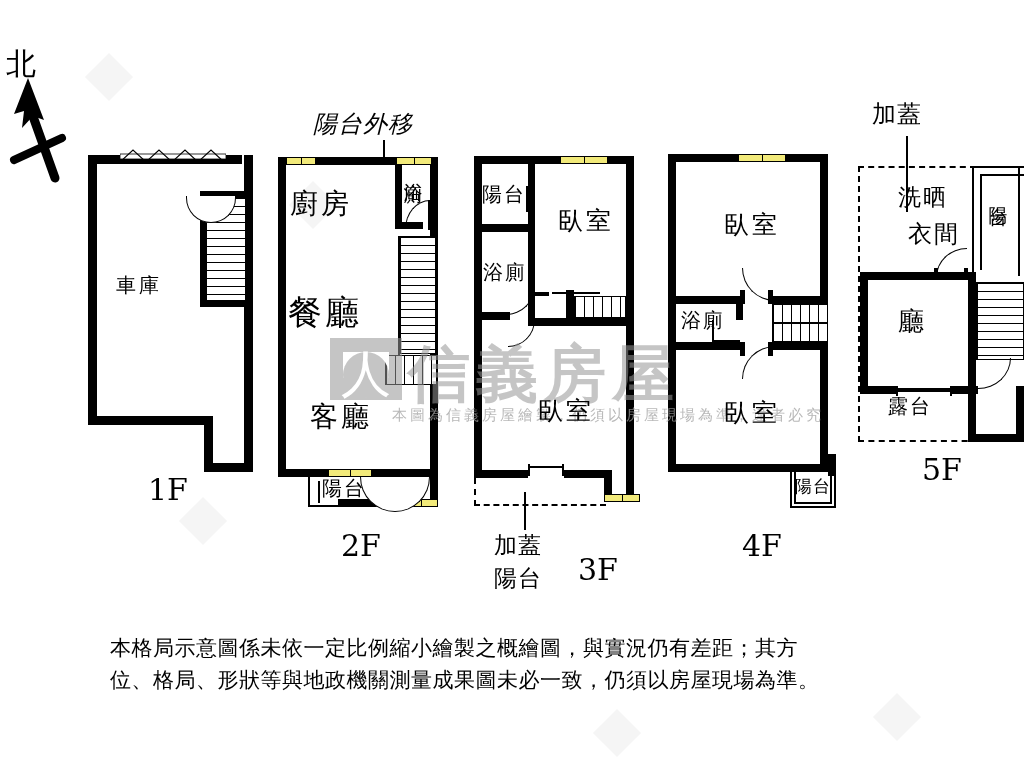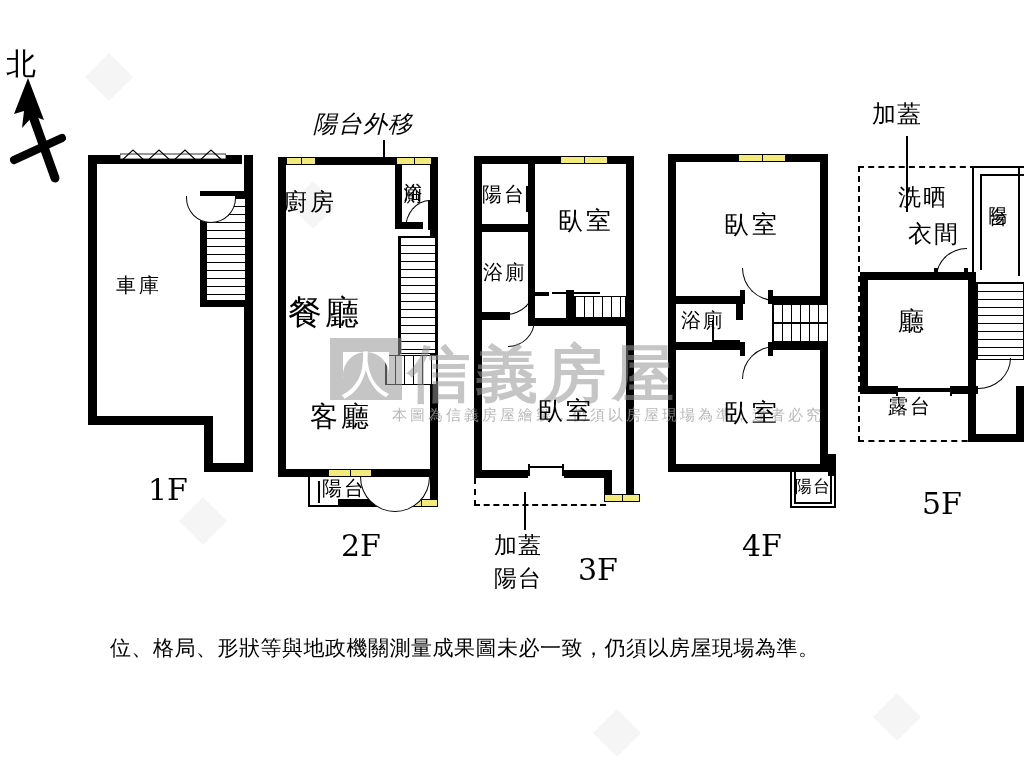--- a/index.html
+++ b/index.html
@@ -206,21 +206,21 @@
 
     <div class="stair" style="left:400px;top:236px;width:36px;height:118px;"></div>
     <div class="stair-v" style="left:385px;top:355px;width:52px;height:30px;"></div>
     <div class="thin" style="left:398px;top:236px;width:2px;height:120px;"></div>
 
     <div class="thin" style="left:308px;top:477px;width:2px;height:30px;"></div>
     <div class="thin" style="left:308px;top:505px;width:120px;height:2px;"></div>
     <div class="thin" style="left:318px;top:481px;width:2px;height:22px;"></div>
     <div class="semi-d" style="left:360px;top:477px;width:68px;height:34px;"></div>
 
-    <div class="room-lbl" style="left:283px;top:190px;font-size:24px;letter-spacing:3px;">廚房</div>
+    <div class="room-lbl" style="left:290px;top:190px;font-size:28px;letter-spacing:3px;">廚房</div>
     <div class="room-lbl" style="left:288px;top:295px;font-size:34px;letter-spacing:3px;">餐廳</div>
     <div class="room-lbl" style="left:310px;top:403px;font-size:28px;letter-spacing:3px;">客廳</div>
     <div class="room-lbl" style="left:404px;top:168px;font-size:19px;writing-mode:vertical-rl;line-height:1;">浴廁</div>
     <div class="room-lbl" style="left:322px;top:478px;font-size:20px;letter-spacing:2px;">陽台</div>
     <div class="floor-lbl" style="left:341px;top:528px;">2F</div>
   </div>
 
   <div>
 
     <div class="wall" style="left:474px;top:156px;width:160px;height:8px;"></div>
@@ -353,20 +353,21 @@
     <div class="thin" style="left:896px;top:388px;width:56px;height:4px;"></div>
     <div class="thin" style="left:896px;top:386px;width:2px;height:10px;"></div>
     <div class="thin" style="left:950px;top:386px;width:2px;height:10px;"></div>
 
     <div class="room-lbl" style="left:898px;top:186px;font-size:23px;letter-spacing:2px;">洗晒</div>
     <div class="room-lbl" style="left:908px;top:222px;font-size:24px;letter-spacing:2px;">衣間</div>
     <div class="room-lbl" style="left:989px;top:192px;font-size:19px;writing-mode:vertical-rl;line-height:1;">陽台</div>
     <div class="room-lbl" style="left:898px;top:308px;font-size:26px;">廳</div>
     <div class="room-lbl" style="left:888px;top:396px;font-size:20px;letter-spacing:2px;">露台</div>
 
-    <div class="floor-lbl" style="left:922px;top:452px;margin-top:34px;">5F</div>
+    <div class="floor-lbl" style="left:922px;top:452px;">5F</div>
   </div>
 
   <div class="disclaimer" style="left:110px;top:632px;">
+    <div>本格局示意圖係未依一定比例縮小繪製之概繪圖，與實況仍有差距；其方</div>
     <div>位、格局、形狀等與地政機關測量成果圖未必一致，仍須以房屋現場為準。</div>
   </div>
 
 </div>
 
 </body></html>

